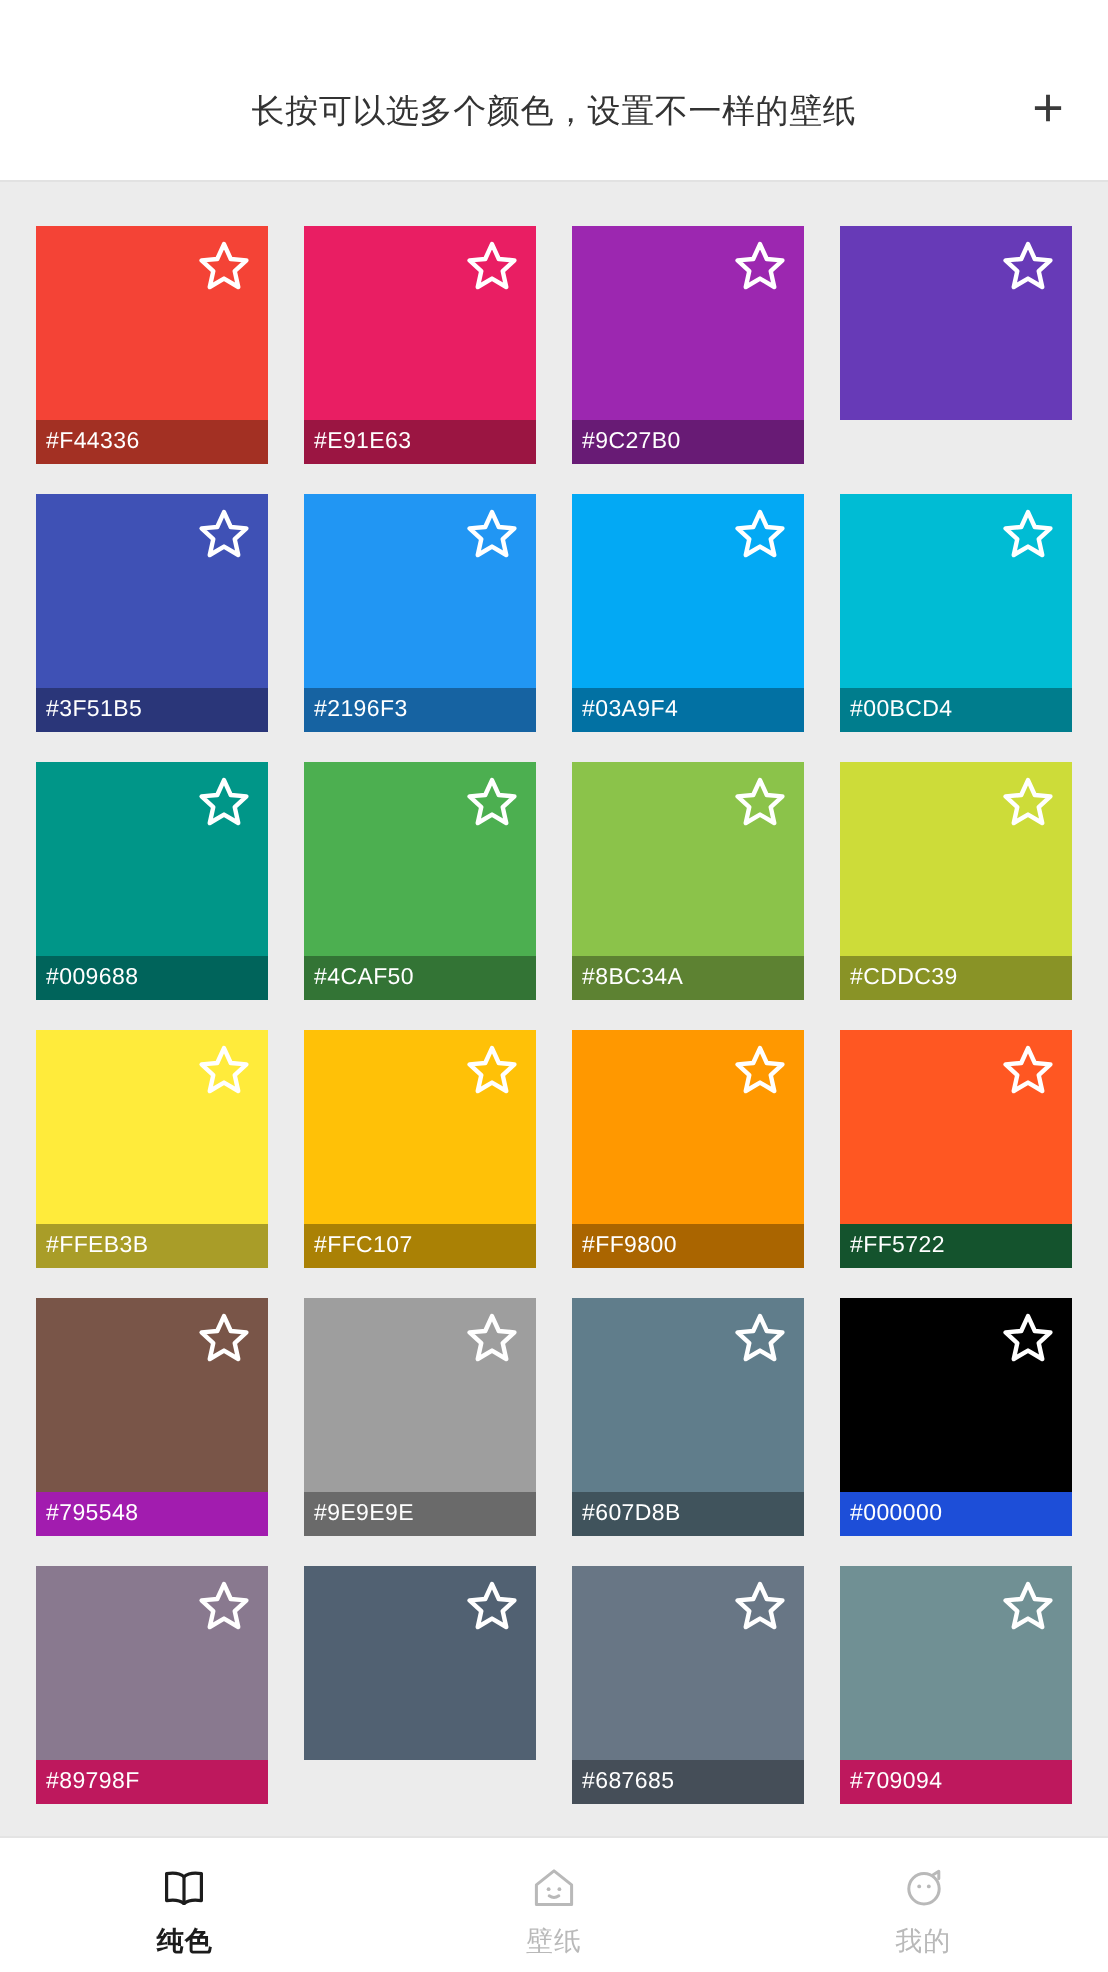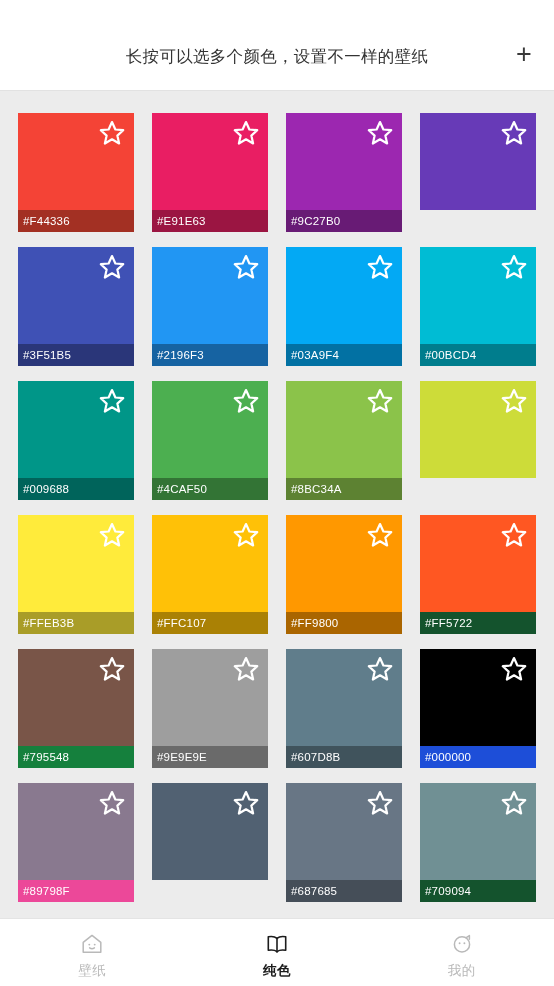--- a/index.html
+++ b/index.html
@@ -281,20 +281,23 @@
         <span class="card-hex">#8BC34A</span>
       </div>
     </div>
     <div class="color-card">
       <div class="card-body" style="background:#CDDC39"></div>
       <div class="star-icon">
         <svg viewBox="0 0 24 24" fill="none" stroke="#ffffff" stroke-width="1.9" stroke-linejoin="round" stroke-linecap="round">
           <polygon points="12,2.6 14.9,9.0 21.6,9.6 16.6,14.2 18.1,21.0 12,17.4 5.9,21.0 7.4,14.2 2.4,9.6 9.1,9.0"></polygon>
         </svg>
       </div>
+      <div class="card-footer" style="background:#899326">
+        <span class="card-hex">#CDDC39</span>
+      </div>
     </div>
     <div class="color-card">
       <div class="card-body" style="background:#FFEB3B"></div>
       <div class="star-icon">
         <svg viewBox="0 0 24 24" fill="none" stroke="#ffffff" stroke-width="1.9" stroke-linejoin="round" stroke-linecap="round">
           <polygon points="12,2.6 14.9,9.0 21.6,9.6 16.6,14.2 18.1,21.0 12,17.4 5.9,21.0 7.4,14.2 2.4,9.6 9.1,9.0"></polygon>
         </svg>
       </div>
       <div class="card-footer" style="background:#A99D28">
         <span class="card-hex">#FFEB3B</span>
@@ -333,21 +336,21 @@
         <span class="card-hex">#FF5722</span>
       </div>
     </div>
     <div class="color-card">
       <div class="card-body" style="background:#795548"></div>
       <div class="star-icon">
         <svg viewBox="0 0 24 24" fill="none" stroke="#ffffff" stroke-width="1.9" stroke-linejoin="round" stroke-linecap="round">
           <polygon points="12,2.6 14.9,9.0 21.6,9.6 16.6,14.2 18.1,21.0 12,17.4 5.9,21.0 7.4,14.2 2.4,9.6 9.1,9.0"></polygon>
         </svg>
       </div>
-      <div class="card-footer" style="background:#15803d">
+      <div class="card-footer" style="background:#a21caf">
         <span class="card-hex">#795548</span>
       </div>
     </div>
     <div class="color-card">
       <div class="card-body" style="background:#9E9E9E"></div>
       <div class="star-icon">
         <svg viewBox="0 0 24 24" fill="none" stroke="#ffffff" stroke-width="1.9" stroke-linejoin="round" stroke-linecap="round">
           <polygon points="12,2.6 14.9,9.0 21.6,9.6 16.6,14.2 18.1,21.0 12,17.4 5.9,21.0 7.4,14.2 2.4,9.6 9.1,9.0"></polygon>
         </svg>
       </div>
@@ -377,21 +380,21 @@
         <span class="card-hex">#000000</span>
       </div>
     </div>
     <div class="color-card">
       <div class="card-body" style="background:#89798F"></div>
       <div class="star-icon">
         <svg viewBox="0 0 24 24" fill="none" stroke="#ffffff" stroke-width="1.9" stroke-linejoin="round" stroke-linecap="round">
           <polygon points="12,2.6 14.9,9.0 21.6,9.6 16.6,14.2 18.1,21.0 12,17.4 5.9,21.0 7.4,14.2 2.4,9.6 9.1,9.0"></polygon>
         </svg>
       </div>
-      <div class="card-footer" style="background:#ec4899">
+      <div class="card-footer" style="background:#be185d">
         <span class="card-hex">#89798F</span>
       </div>
     </div>
     <div class="color-card">
       <div class="card-body" style="background:#516172"></div>
       <div class="star-icon">
         <svg viewBox="0 0 24 24" fill="none" stroke="#ffffff" stroke-width="1.9" stroke-linejoin="round" stroke-linecap="round">
           <polygon points="12,2.6 14.9,9.0 21.6,9.6 16.6,14.2 18.1,21.0 12,17.4 5.9,21.0 7.4,14.2 2.4,9.6 9.1,9.0"></polygon>
         </svg>
       </div>
@@ -407,48 +410,48 @@
         <span class="card-hex">#687685</span>
       </div>
     </div>
     <div class="color-card">
       <div class="card-body" style="background:#709094"></div>
       <div class="star-icon">
         <svg viewBox="0 0 24 24" fill="none" stroke="#ffffff" stroke-width="1.9" stroke-linejoin="round" stroke-linecap="round">
           <polygon points="12,2.6 14.9,9.0 21.6,9.6 16.6,14.2 18.1,21.0 12,17.4 5.9,21.0 7.4,14.2 2.4,9.6 9.1,9.0"></polygon>
         </svg>
       </div>
-      <div class="card-footer" style="background:#14532d">
+      <div class="card-footer" style="background:#be185d">
         <span class="card-hex">#709094</span>
       </div>
     </div>
   </div>
 
 <div class="bottom-nav" id="bottom-nav">
+    <div class="nav-item active">
+      <div class="nav-icon">
+        <svg width="24" height="24" viewBox="0 0 24 24" fill="none" stroke="#1C1C1C" stroke-width="1.6" stroke-linejoin="round" stroke-linecap="round">
+          <path d="M12 6.3 C10 4.6 6.4 4.3 3.3 4.8 L3.3 18.3 C6.4 17.8 10 18.1 12 19.7"></path>
+          <path d="M12 6.3 C14 4.6 17.6 4.3 20.7 4.8 L20.7 18.3 C17.6 17.8 14 18.1 12 19.7"></path>
+          <line x1="12" y1="6.3" x2="12" y2="19.7"></line>
+        </svg>
+      </div>
+      <div class="nav-label">纯色</div>
+    </div>
     <div class="nav-item">
       <div class="nav-icon">
         <svg width="24" height="24" viewBox="0 0 24 24" fill="none" stroke="#B9B9B9" stroke-width="1.5" stroke-linejoin="round" stroke-linecap="round">
           <path d="M3.2 10.4 L12 3.4 L20.8 10.4 L20.8 20.2 L3.2 20.2 Z"></path>
           <circle cx="9.3" cy="12.6" r="0.95" fill="#B9B9B9" stroke="none"></circle>
           <circle cx="14.7" cy="12.6" r="0.95" fill="#B9B9B9" stroke="none"></circle>
           <path d="M9.6 15.9 Q12 17.6 14.4 15.9"></path>
         </svg>
       </div>
       <div class="nav-label">壁纸</div>
     </div>
-    <div class="nav-item active">
-      <div class="nav-icon">
-        <svg width="24" height="24" viewBox="0 0 24 24" fill="none" stroke="#1C1C1C" stroke-width="1.6" stroke-linejoin="round" stroke-linecap="round">
-          <path d="M12 6.3 C10 4.6 6.4 4.3 3.3 4.8 L3.3 18.3 C6.4 17.8 10 18.1 12 19.7"></path>
-          <path d="M12 6.3 C14 4.6 17.6 4.3 20.7 4.8 L20.7 18.3 C17.6 17.8 14 18.1 12 19.7"></path>
-          <line x1="12" y1="6.3" x2="12" y2="19.7"></line>
-        </svg>
-      </div>
-      <div class="nav-label">纯色</div>
-    </div>
     <div class="nav-item">
       <div class="nav-icon">
         <svg width="24" height="24" viewBox="0 0 24 24" fill="none" stroke="#B9B9B9" stroke-width="1.5" stroke-linejoin="round" stroke-linecap="round">
           <path d="M19.4 7.2 L19.4 3.6 L16.6 5.4"></path>
           <circle cx="12" cy="12.4" r="7.6"></circle>
           <circle cx="9.6" cy="11.2" r="0.95" fill="#B9B9B9" stroke="none"></circle>
           <circle cx="14.4" cy="11.2" r="0.95" fill="#B9B9B9" stroke="none"></circle>
         </svg>
       </div>
       <div class="nav-label">我的</div>

